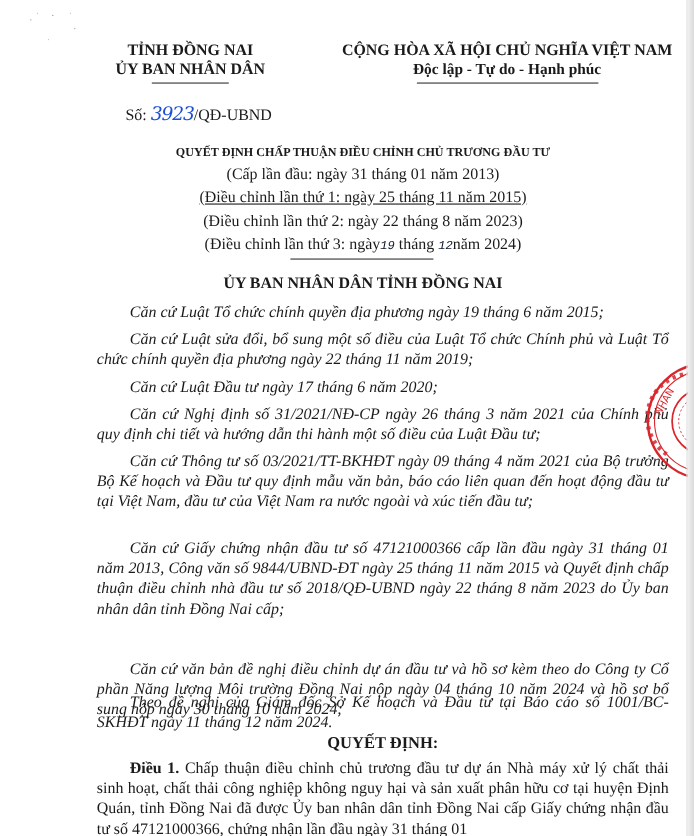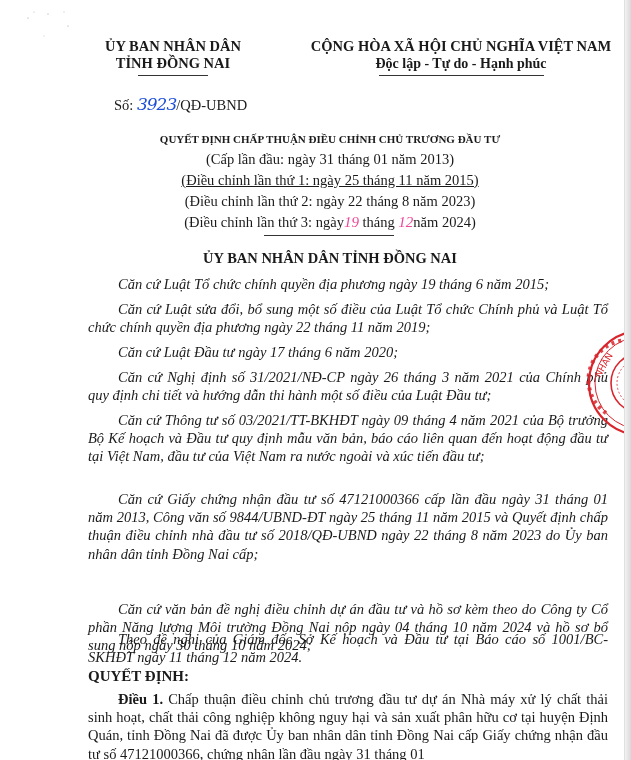--- a/index.html
+++ b/index.html
@@ -36,36 +36,36 @@
 
   .title {
     position: absolute; left: 100px; top: 130px; width: 460px; text-align: center;
     font-weight: bold; font-size: 11px; line-height: 18px; white-space: nowrap;
   }
   .subtitle-line {
     position: absolute; left: 100px; width: 460px; text-align: center;
     font-size: 14.5px; line-height: 18px; white-space: nowrap;
   }
   .subtitle-line .hand {
-    font-family: Liberation Serif, serif; font-style: italic; color: #ec4899; font-size: 15px;
+    font-family: Liberation Mono, monospace; font-style: italic; color: #0f172a; font-size: 11px;
   }
   .sub-rule { position: absolute; left: 264px; top: 235px; width: 130px; height: 1px; background: #333; }
 
   .authority {
     position: absolute; left: 100px; top: 250px; width: 460px; text-align: center;
     font-weight: bold; font-size: 14.5px;
   }
   .body-text {
     position: absolute; left: 88px; width: 520px;
     font-style: italic; font-size: 14.5px; line-height: 18.2px;
     text-align: justify;
   }
   .body-text .indent { display: inline-block; width: 30px; }
   .decision-heading {
-    position: absolute; left: 88px; top: 668px; width: 520px; text-align: left;
+    position: absolute; left: 88px; top: 668px; width: 520px; text-align: center;
     font-weight: bold; font-size: 15px;
   }
   .article {
     position: absolute; left: 88px; top: 690px; width: 520px;
     font-size: 14.5px; line-height: 18.2px; text-align: justify;
   }
   .article b { font-weight: bold; }
   .stamp {
     position: absolute; left: 586px; top: 318px; width: 110px; height: 130px;
   }
@@ -79,22 +79,22 @@
   <svg class="speckle" viewBox="0 0 60 30">
     <circle cx="8" cy="10" r="0.6" fill="#999"></circle>
     <circle cx="14" cy="4" r="0.5" fill="#aaa"></circle>
     <circle cx="28" cy="6" r="0.6" fill="#999"></circle>
     <circle cx="44" cy="4" r="0.5" fill="#aaa"></circle>
     <circle cx="48" cy="18" r="0.6" fill="#999"></circle>
     <circle cx="24" cy="28" r="0.5" fill="#bbb"></circle>
   </svg>
 
   <div class="header-left">
+    <div>TỈNH ĐỒNG NAI</div>
     <div>ỦY BAN NHÂN DÂN</div>
-    <div>TỈNH ĐỒNG NAI</div>
     <div class="rule"></div>
   </div>
 
   <div class="doc-number">
     <span>Số: </span><span class="hand">3923</span><span>/QĐ-UBND</span>
   </div>
 
   <div class="header-right">
     <div>CỘNG HÒA XÃ HỘI CHỦ NGHĨA VIỆT NAM</div>
     <div class="motto">Độc lập - Tự do - Hạnh phúc</div>

